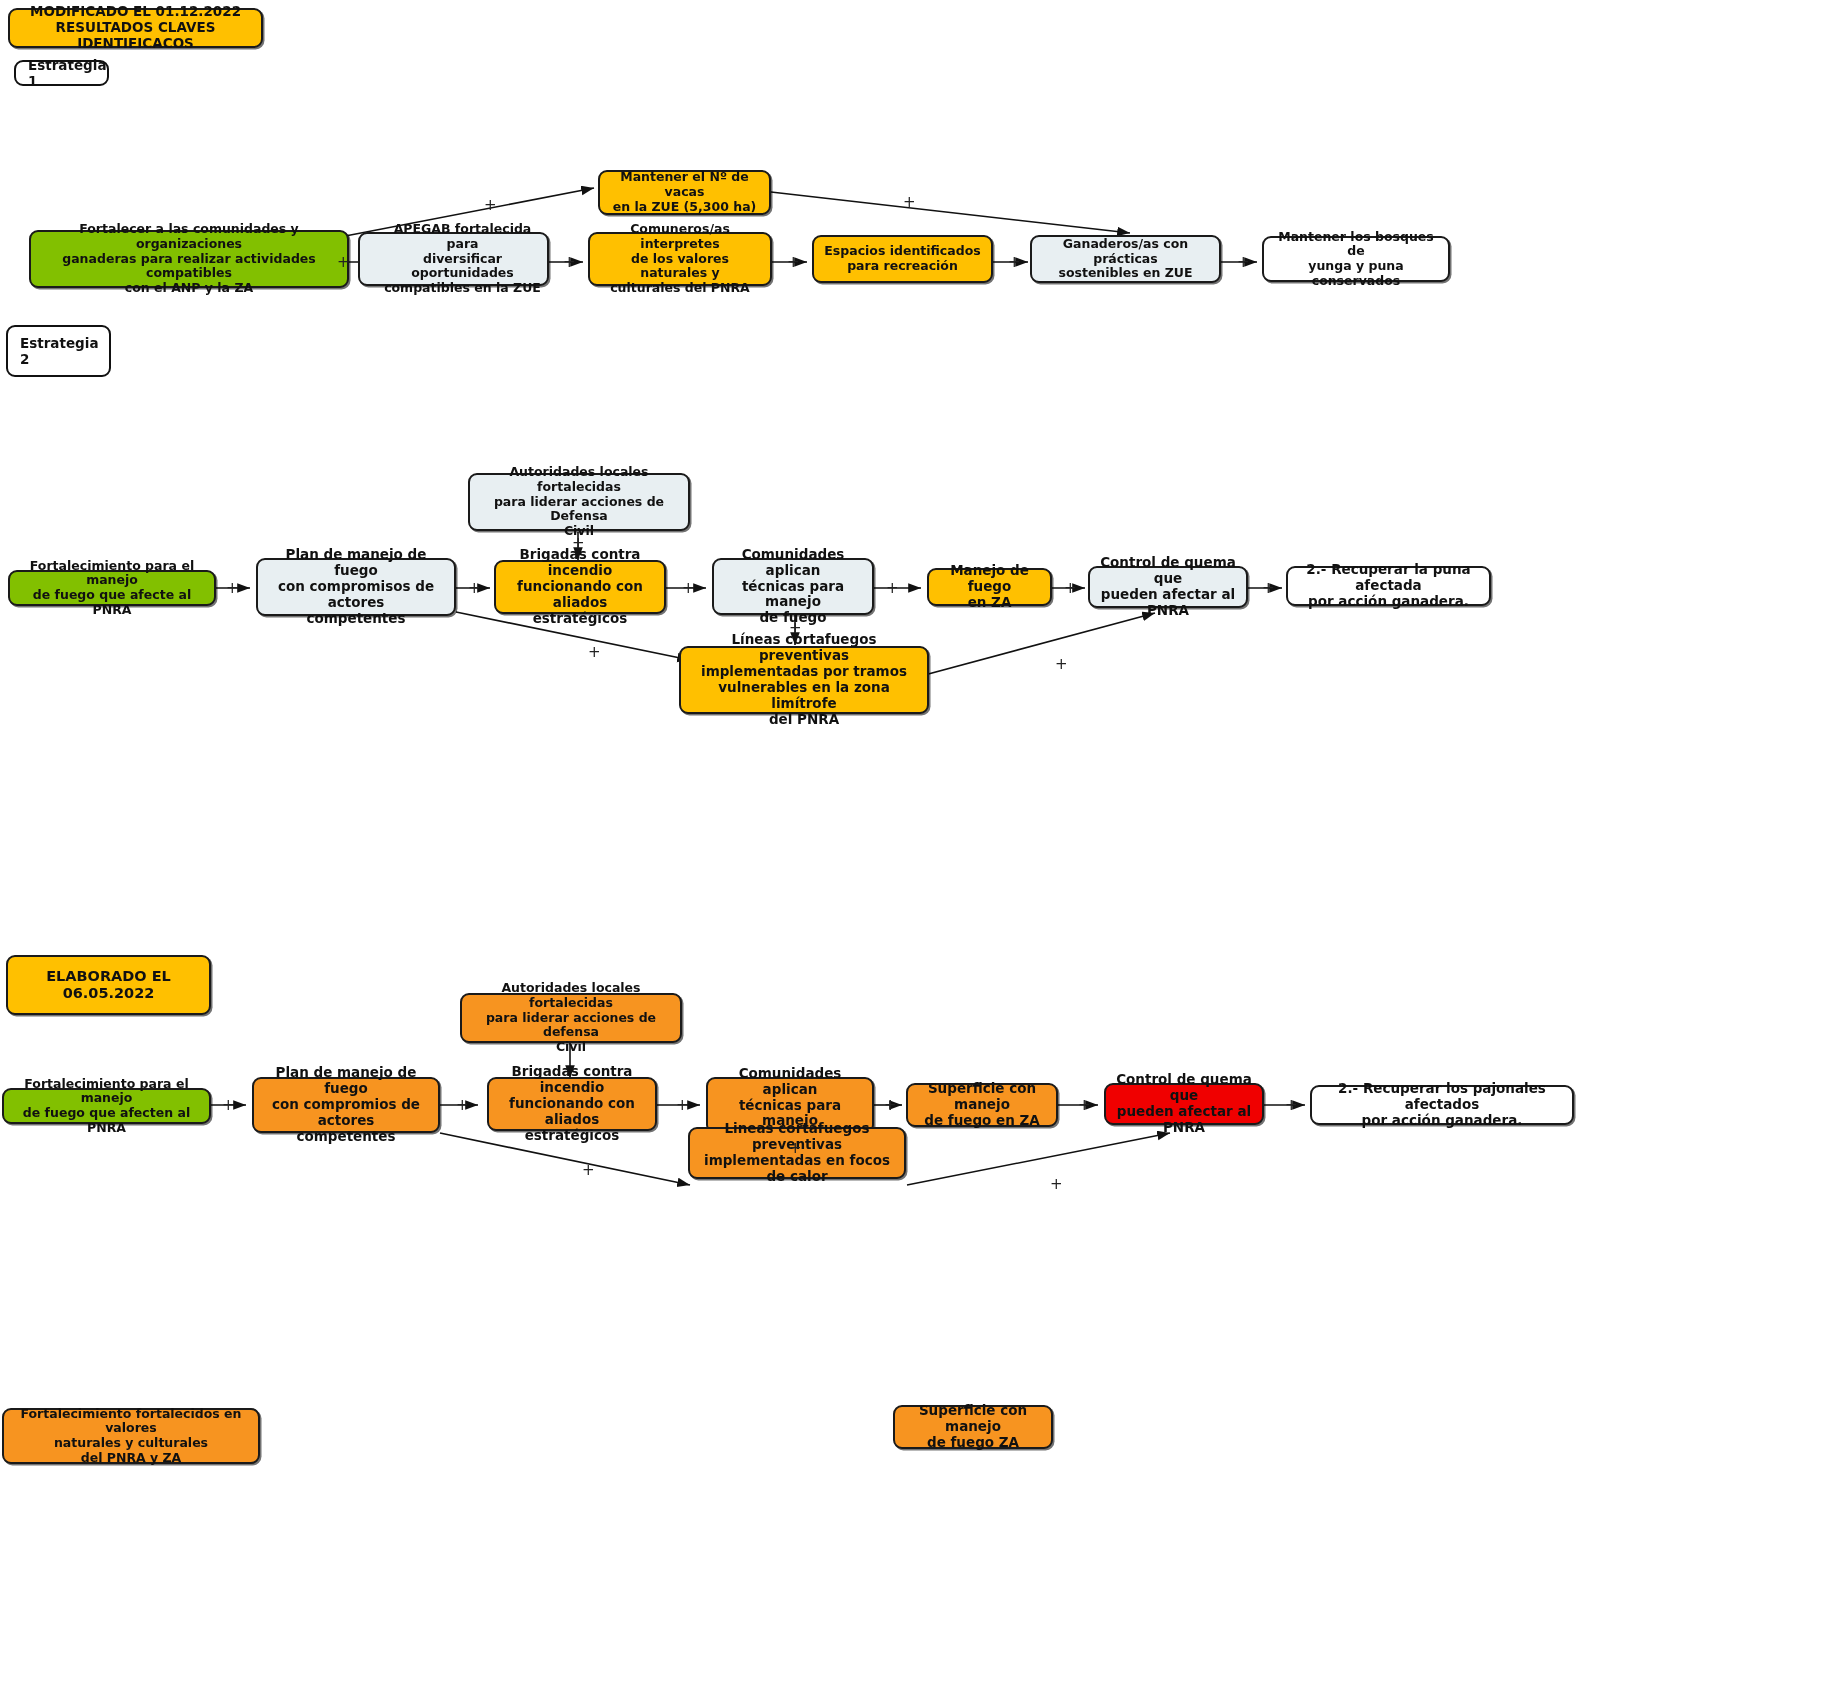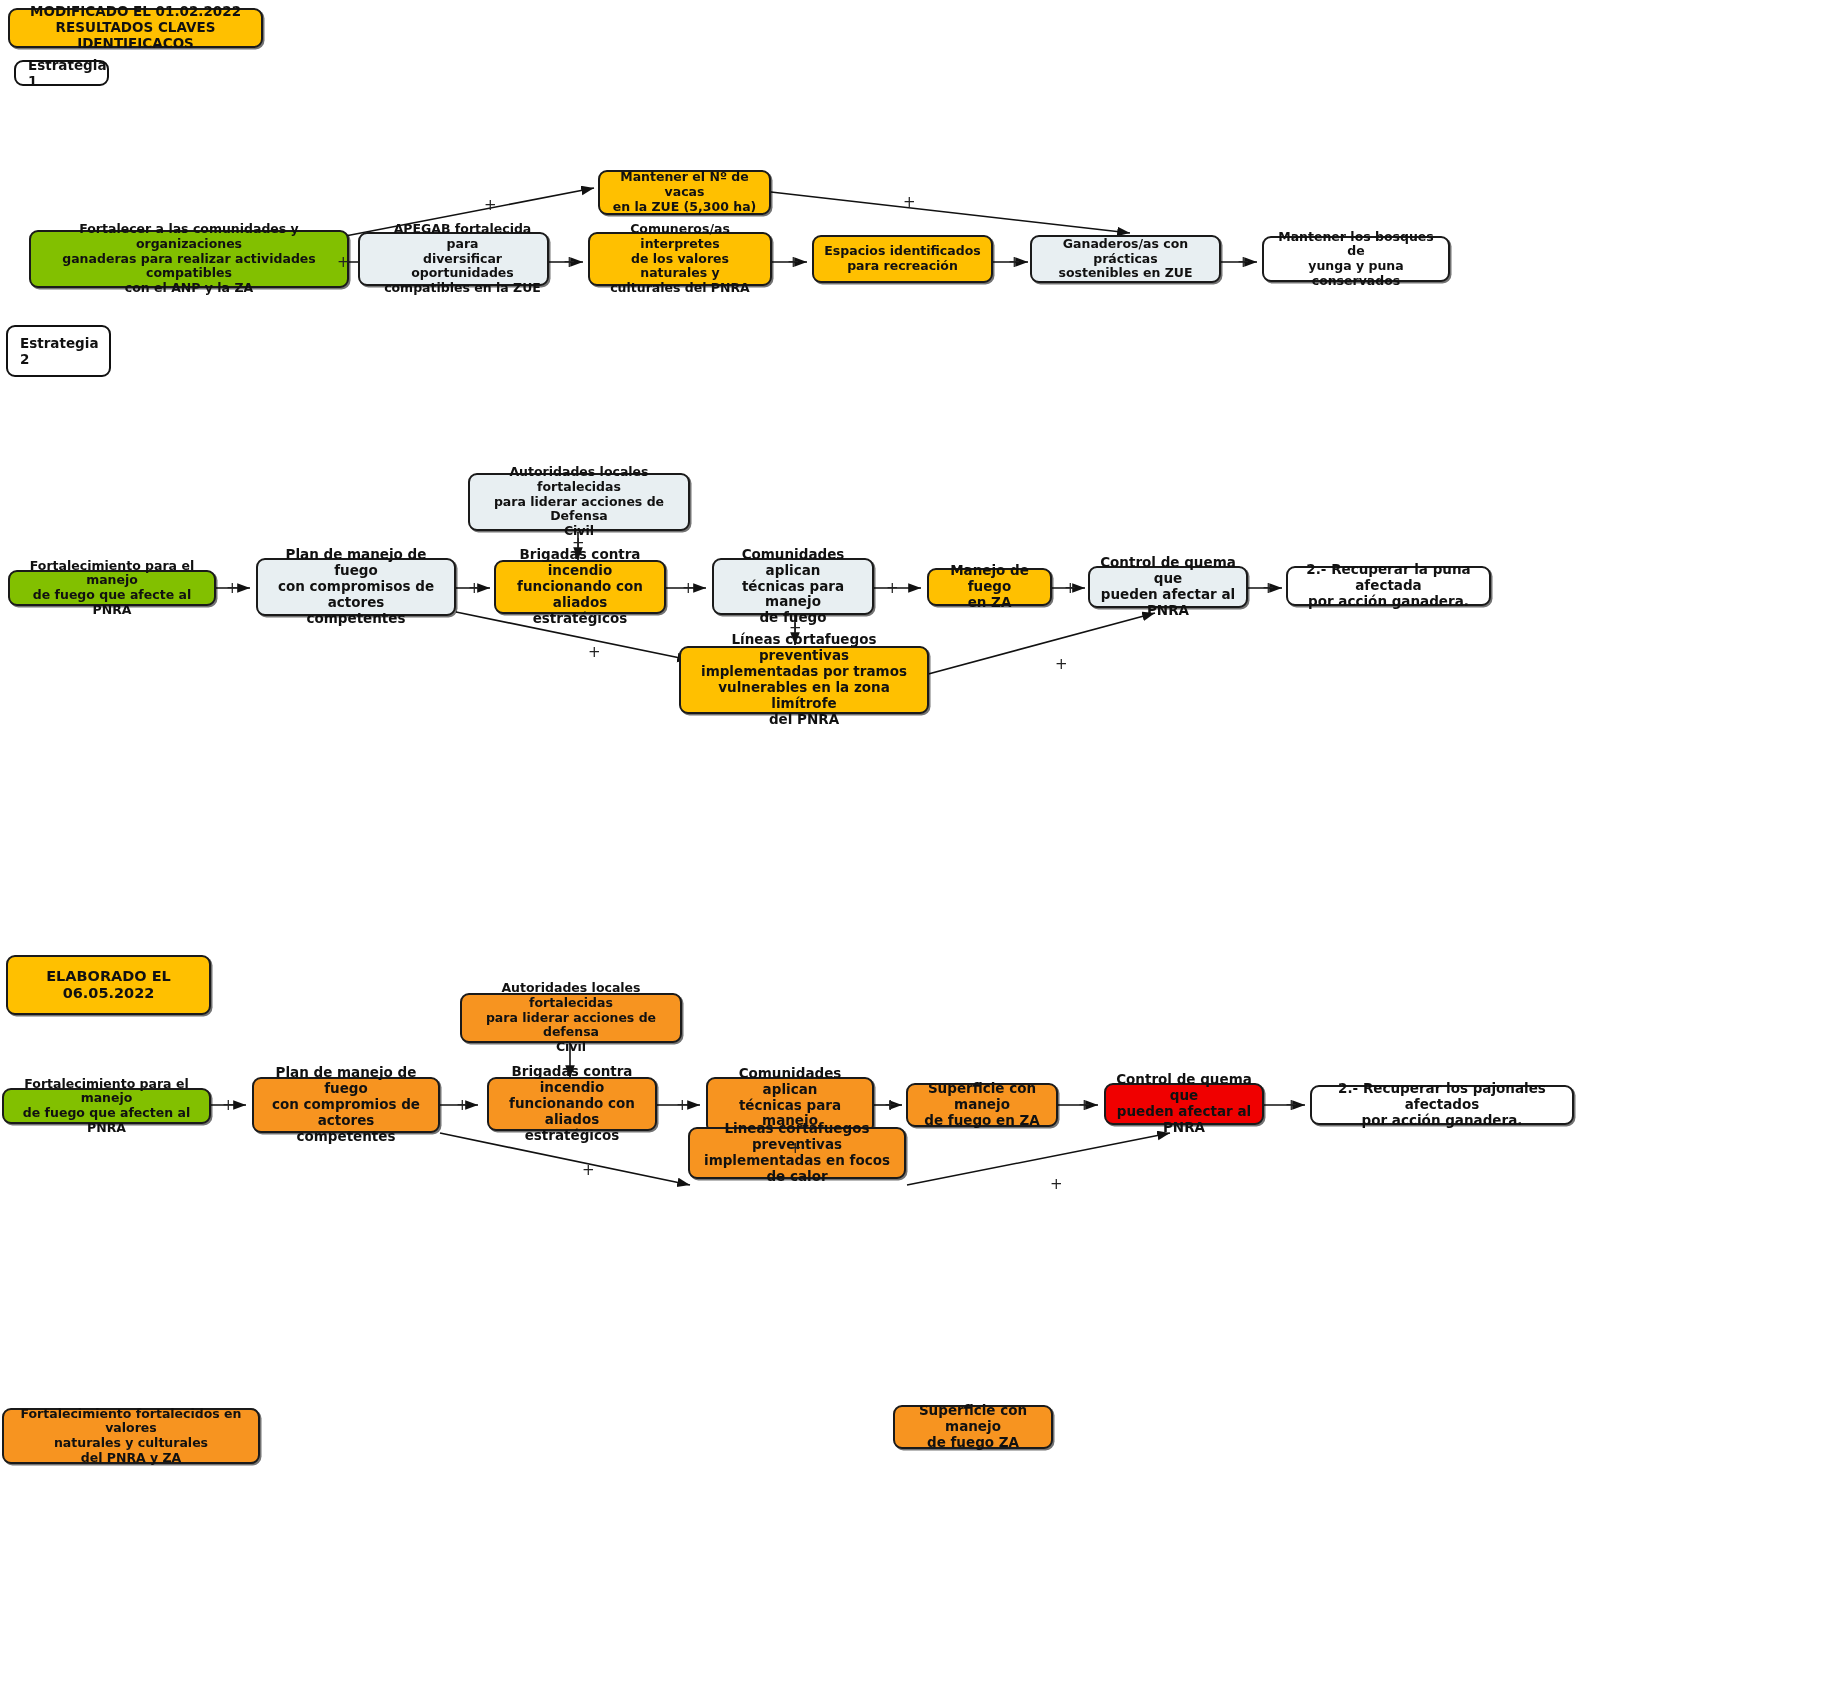--- a/index.html
+++ b/index.html
@@ -118,21 +118,21 @@
       <path d="M874,1105 L902,1105"></path>
       <path d="M1058,1105 L1098,1105"></path>
       <path d="M1264,1105 L1305,1105"></path>
       <path d="M440,1133 L690,1185"></path>
       <path d="M795,1134 L795,1165"></path>
       <path d="M907,1185 L1170,1133"></path>
     </g>
   </svg>
 
   <div class="node n-yellow fs11" style="left:8px; top:8px; width:255px; height:40px;">
-    <span>MODIFICADO EL 01.02.2022
+    <span>MODIFICADO EL 01.12.2022
 RESULTADOS CLAVES IDENTIFICACOS</span>
   </div>
 
   <div class="tag-box fs11" style="left:14px; top:60px; width:95px; height:26px;">
     <span>Estrategia 1</span>
   </div>
 
   <div class="tag-box fs11" style="left:6px; top:325px; width:105px; height:52px;">
     <span>Estrategia 2</span>
   </div>

